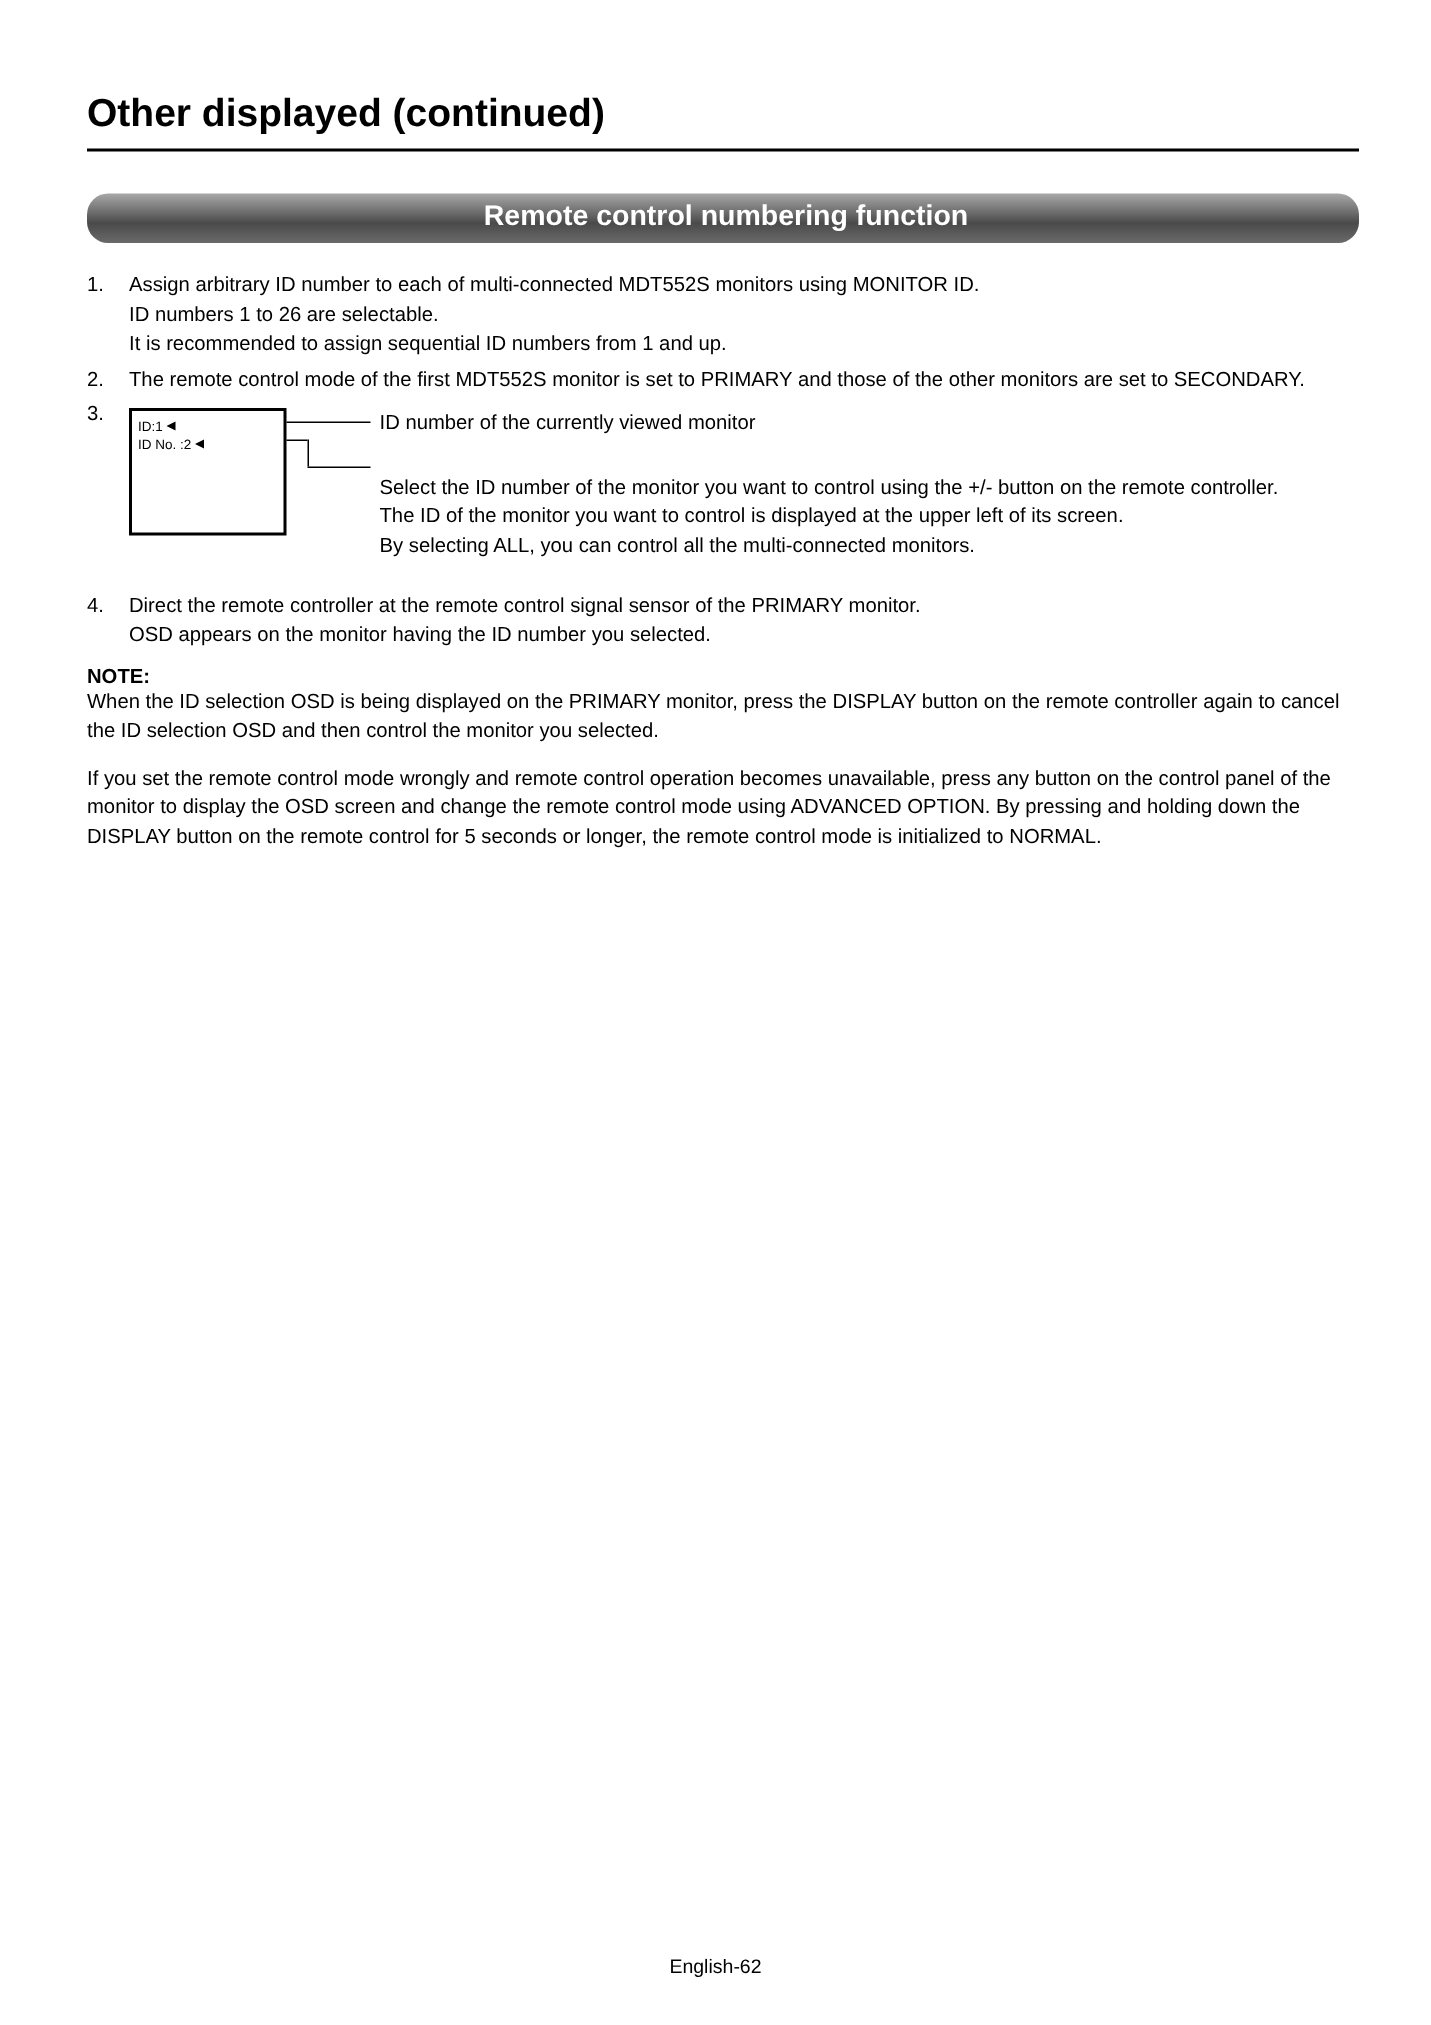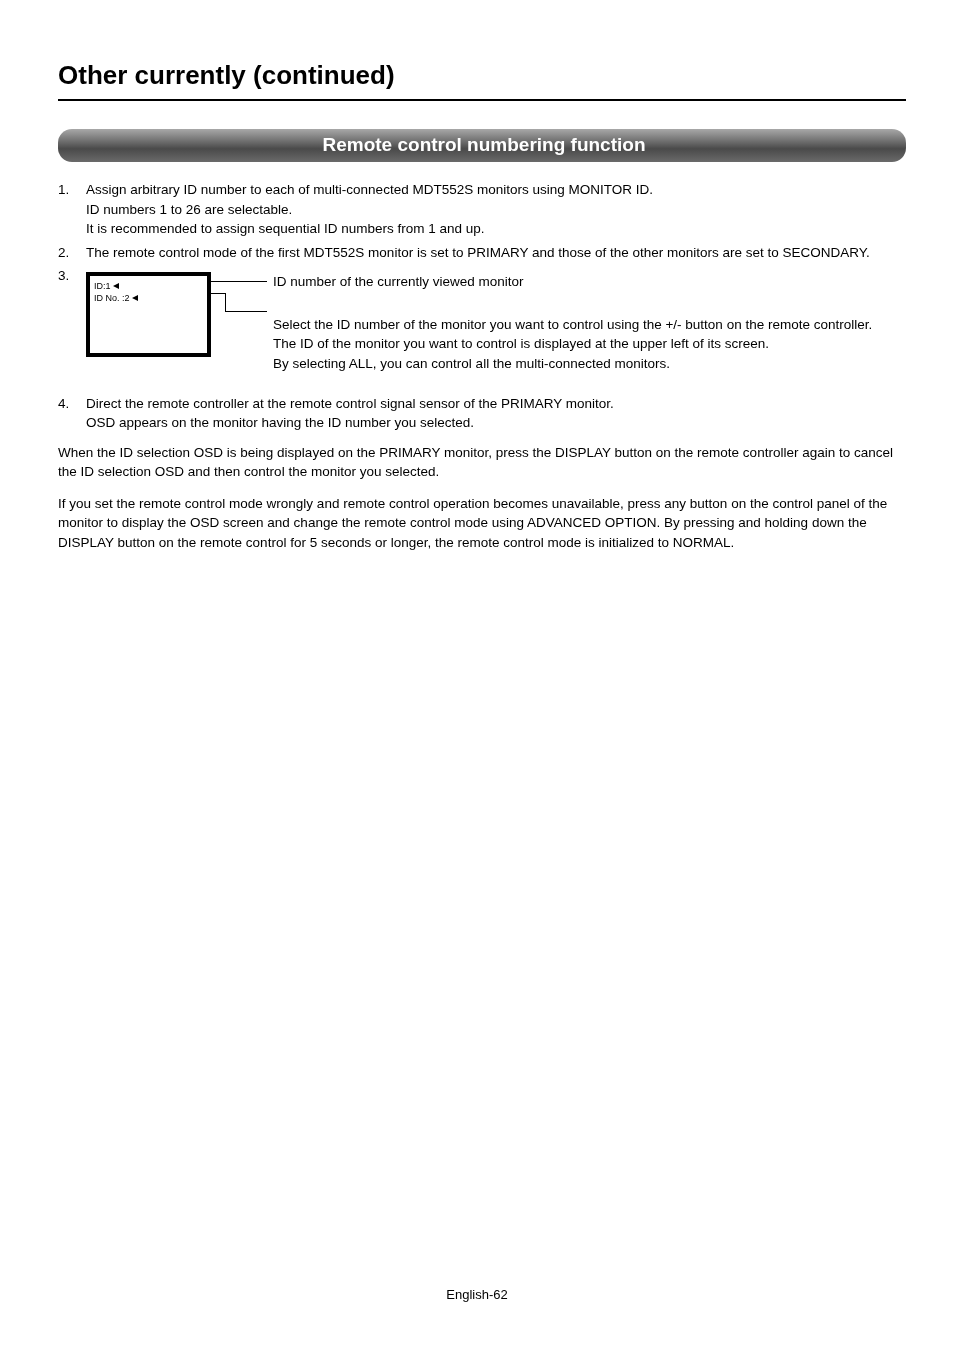--- a/index.html
+++ b/index.html
@@ -54,23 +54,23 @@
     left: 0;
     top: 0;
   }
   .diagram-row {
     display: flex;
     align-items: flex-start;
     margin: 10px 0 20px 28px;
   }
   .osd-box {
     position: relative;
-    width: 125px;
+    width: 105px;
     height: 85px;
-    border: 4px solid #000000;
+    border: 2px solid #000000;
     background: #fff;
     font-size: 9px;
     font-family: Arial, sans-serif;
     padding: 4px 4px;
     flex-shrink: 0;
   }
   .osd-line1, .osd-line2 {
     display: flex;
     align-items: center;
     gap: 2px;
@@ -125,32 +125,32 @@
     font-weight: bold;
     margin-top: 6px;
   }
   .note-body {
     font-size: 13.5px;
     line-height: 1.45;
     margin-bottom: 12px;
   }
   .footer-page {
     position: absolute;
-    bottom: 48px;
+    bottom: 32px;
     left: 0;
     width: 100%;
     text-align: center;
     font-size: 13px;
   }
 </style>
 </head>
 <body>
 
 <div class="page">
-  <h1 class="page-title">Other currently (continued)</h1>
+  <h1 class="page-title">Other displayed (continued)</h1>
   <hr class="title-rule">
 
   <div class="section-banner">Remote control numbering function</div>
 
 
   <ol class="steps">
     <li>
       <span class="num">1.</span>
       <span>Assign arbitrary ID number to each of multi-connected MDT552S monitors using MONITOR ID.</span><br>
       <span>ID numbers 1 to 26 are selectable.</span><br>
@@ -193,17 +193,18 @@
   </div>
 
   <ol class="steps">
     <li>
       <span class="num">4.</span>
       <span>Direct the remote controller at the remote control signal sensor of the PRIMARY monitor.</span><br>
       <span>OSD appears on the monitor having the ID number you selected.</span>
     </li>
   </ol>
 
+  <div class="note-label">NOTE:</div>
   <p class="note-body">When the ID selection OSD is being displayed on the PRIMARY monitor, press the DISPLAY button on the remote controller again to cancel the ID selection OSD and then control the monitor you selected.</p>
   <p class="note-body">If you set the remote control mode wrongly and remote control operation becomes unavailable, press any button on the control panel of the monitor to display the OSD screen and change the remote control mode using ADVANCED OPTION. By pressing and holding down the DISPLAY button on the remote control for 5 seconds or longer, the remote control mode is initialized to NORMAL.</p>
 </div>
 
 <div class="footer-page">English-62</div>
 
 </body></html>

